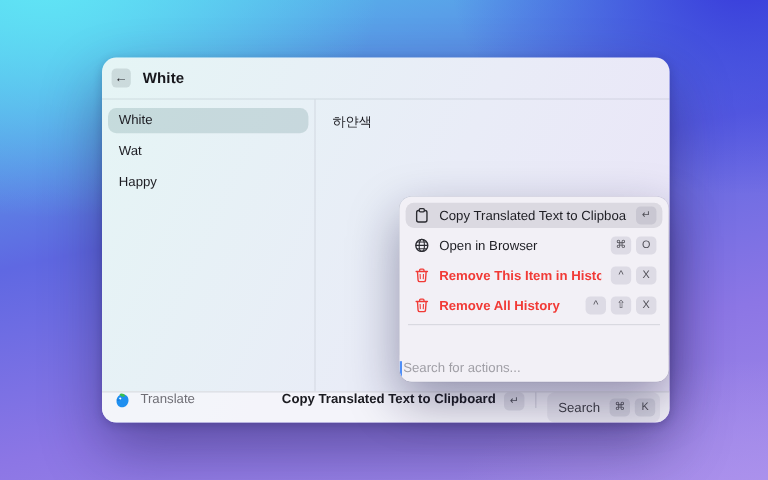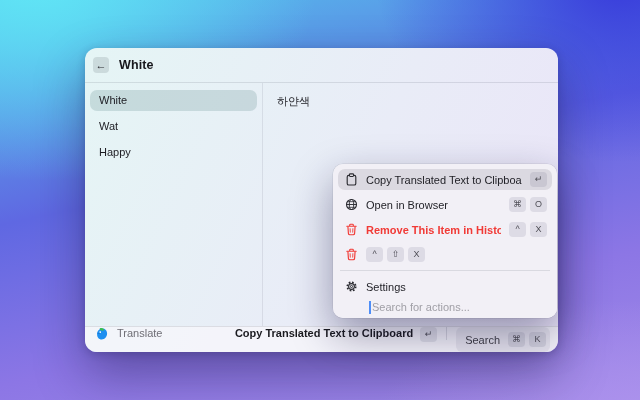--- a/index.html
+++ b/index.html
@@ -76,21 +76,21 @@
     padding:0 5px 0 7px; margin-bottom:4px; border-radius:7px;
   }
   .menu-row.selected { background:rgba(28,28,50,0.105); }
   .menu-row .mlabel { flex:1; font-size:11px; font-weight:500; color:#1e1e24; white-space:nowrap; overflow:hidden; }
   .menu-row.danger .mlabel { color:#f13a36; font-weight:600; }
   .menu-row .keys { display:flex; gap:4px; }
   .micon { width:13px; height:13px; display:flex; flex:none; }
   .menu-divider { height:1px; background:rgba(55,60,80,0.13); margin:5px 2px; }
   .menu-search {
     position:absolute; left:0; right:0; bottom:0; height:22px;
-    background:rgba(242,240,246,1); display:flex; align-items:center; padding:0 0;margin-left:36px;
+    background:rgba(242,240,246,1); display:flex; align-items:center; padding:0 0;
   }
   .cursor { width:2px; height:13px; background:#4f8ef7; margin-right:1px; flex:none; }
   .menu-search input {
     flex:1; border:none; outline:none; background:transparent;
     font-family:"Liberation Sans", sans-serif; font-size:11px; color:#1e1e24;
   }
   .menu-search input::placeholder { color:#a09fa6; }
 </style>
 </head>
 <body>
@@ -190,39 +190,29 @@
     <div class="menu-row danger">
       <span class="micon">
         <svg viewBox="0 0 13 13" width="13" height="13">
           <path d="M1.8 3.2h9.4" stroke="#f13a36" stroke-width="1.15" stroke-linecap="round"></path>
           <path d="M4.7 3V2a.8.8 0 0 1 .8-.8h2a.8.8 0 0 1 .8.8v1" fill="none" stroke="#f13a36" stroke-width="1.1"></path>
           <path d="M2.9 3.4l.5 7a1.4 1.4 0 0 0 1.4 1.3h3.4a1.4 1.4 0 0 0 1.4-1.3l.5-7" fill="none" stroke="#f13a36" stroke-width="1.15"></path>
           <line x1="5.1" y1="5.3" x2="5.3" y2="9.6" stroke="#f13a36" stroke-width="0.9"></line>
           <line x1="7.9" y1="5.3" x2="7.7" y2="9.6" stroke="#f13a36" stroke-width="0.9"></line>
         </svg>
       </span>
+      <span class="mlabel">Remove All History</span>
       <span class="keys">
         <span class="key-badge">^</span>
         <span class="key-badge">⇧</span>
         <span class="key-badge">X</span>
       </span>
     </div>
 
     <div class="menu-divider"></div>
 
-    <div class="menu-row">
-      <span class="micon">
-        <svg viewBox="0 0 13 13" width="13" height="13">
-          <circle cx="6.5" cy="6.5" r="4.2" fill="none" stroke="#2b2b31" stroke-width="1.7" stroke-dasharray="1.7 1.6"></circle>
-          <circle cx="6.5" cy="6.5" r="2.9" fill="none" stroke="#2b2b31" stroke-width="1.1"></circle>
-          <circle cx="6.5" cy="6.5" r="1.1" fill="none" stroke="#2b2b31" stroke-width="1"></circle>
-        </svg>
-      </span>
-      <span class="mlabel">Settings</span>
-      <span class="keys"></span>
-    </div>
   </div>
 
   <div class="menu-search">
     <span class="cursor"></span>
     <input type="text" placeholder="Search for actions..." style="">
   </div>
 </div>
 
 </body></html>

